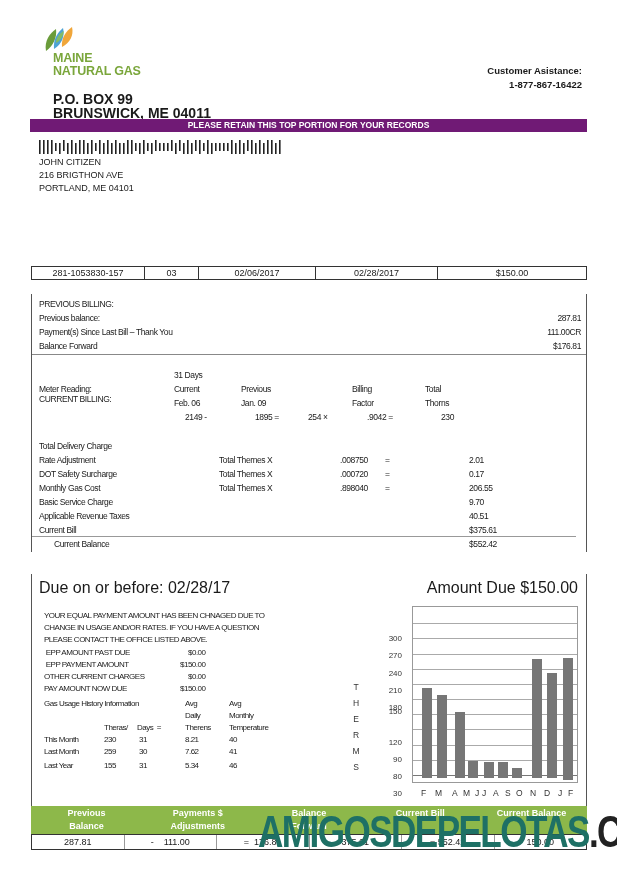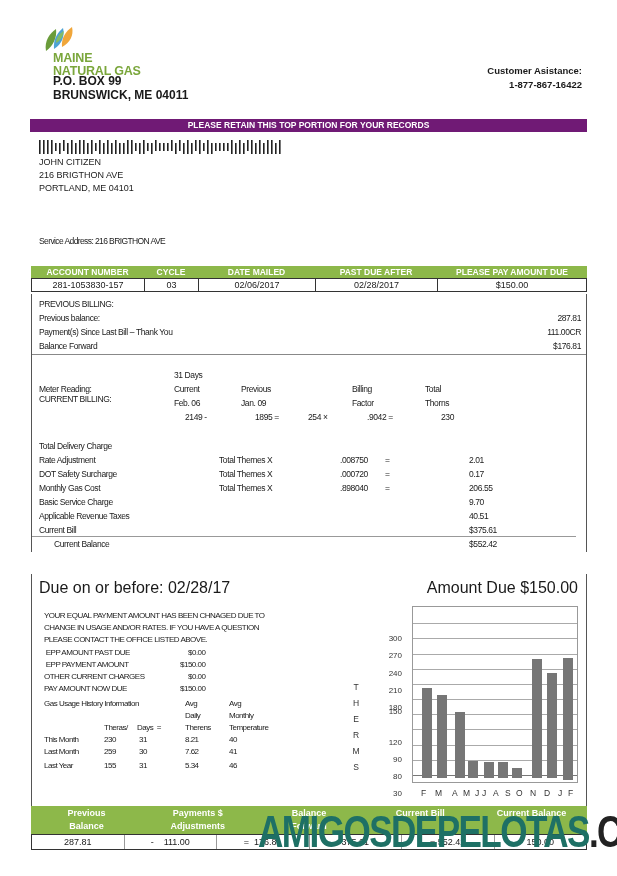--- a/index.html
+++ b/index.html
@@ -4,21 +4,21 @@
 <style>
   * { box-sizing: border-box; margin: 0; padding: 0; }
   html, body { width: 617px; height: 876px; background: #ffffff; overflow: hidden; }
   body { position: relative; font-family: "Liberation Sans", sans-serif; color: #1a1a1a; }
   .abs { position: absolute; }
   .green { background: #701a75; }
 
   
   .logo { left: 44px; top: 25px; width: 34px; height: 28px; }
   .brand { left: 53px; top: 52px; color: #7aa63b; font-weight: bold; font-size: 12.5px; line-height: 13px; letter-spacing: -0.2px; }
-  .company-addr { left: 53px; top: 74px; font-size: 12px; font-weight: bold; line-height: 14px; }
+  .company-addr { left: 53px; top: 92px; font-size: 14px; font-weight: bold; line-height: 14px; }
   .cust { right: 35px; top: 64px; text-align: right; font-size: 9.5px; font-weight: bold; line-height: 14px; }
   .retain { left: 30px; top: 119px; width: 557px; height: 13px; color: #fff; font-size: 8.5px; font-weight: bold; text-align: center; line-height: 13px; }
 
   .barcode { left: 39px; top: 140px; width: 245px; height: 14px; }
   .cust-addr { left: 39px; top: 156px; font-size: 9px; line-height: 13px; }
   .service { left: 39px; top: 235px; font-size: 8.5px; line-height: 13px; letter-spacing: -0.6px; }
   .service span { display: inline-block; }
 
   
   .acct { left: 31px; top: 266px; width: 556px; }
@@ -148,34 +148,23 @@
       <rect x="236" y="3" width="1.6" height="11"></rect>
       <rect x="240" y="0" width="1.6" height="14"></rect>
   </g>
 </svg>
 <div class="abs cust-addr">
   <div>JOHN CITIZEN</div>
   <div>216 BRIGTHON AVE</div>
   <div>PORTLAND, ME 04101</div>
 </div>
 <div class="abs service">
-  <div>
-    <span>Service Address:</span>
-    <span>216  BRIGTHON AVE</span>
-  </div>
 </div>
 
 <div class="abs acct">
-  <div class="acct-head">
-    <div class="c1">ACCOUNT NUMBER</div>
-    <div class="c2">CYCLE</div>
-    <div class="c3">DATE MAILED</div>
-    <div class="c4">PAST DUE AFTER</div>
-    <div class="c5">PLEASE PAY AMOUNT DUE</div>
-  </div>
   <div class="acct-row">
     <div class="c1">281-1053830-157</div>
     <div class="c2">03</div>
     <div class="c3">02/06/2017</div>
     <div class="c4">02/28/2017</div>
     <div class="c5">$150.00</div>
   </div>
 </div>
 
 <div class="abs bill-box"></div>

